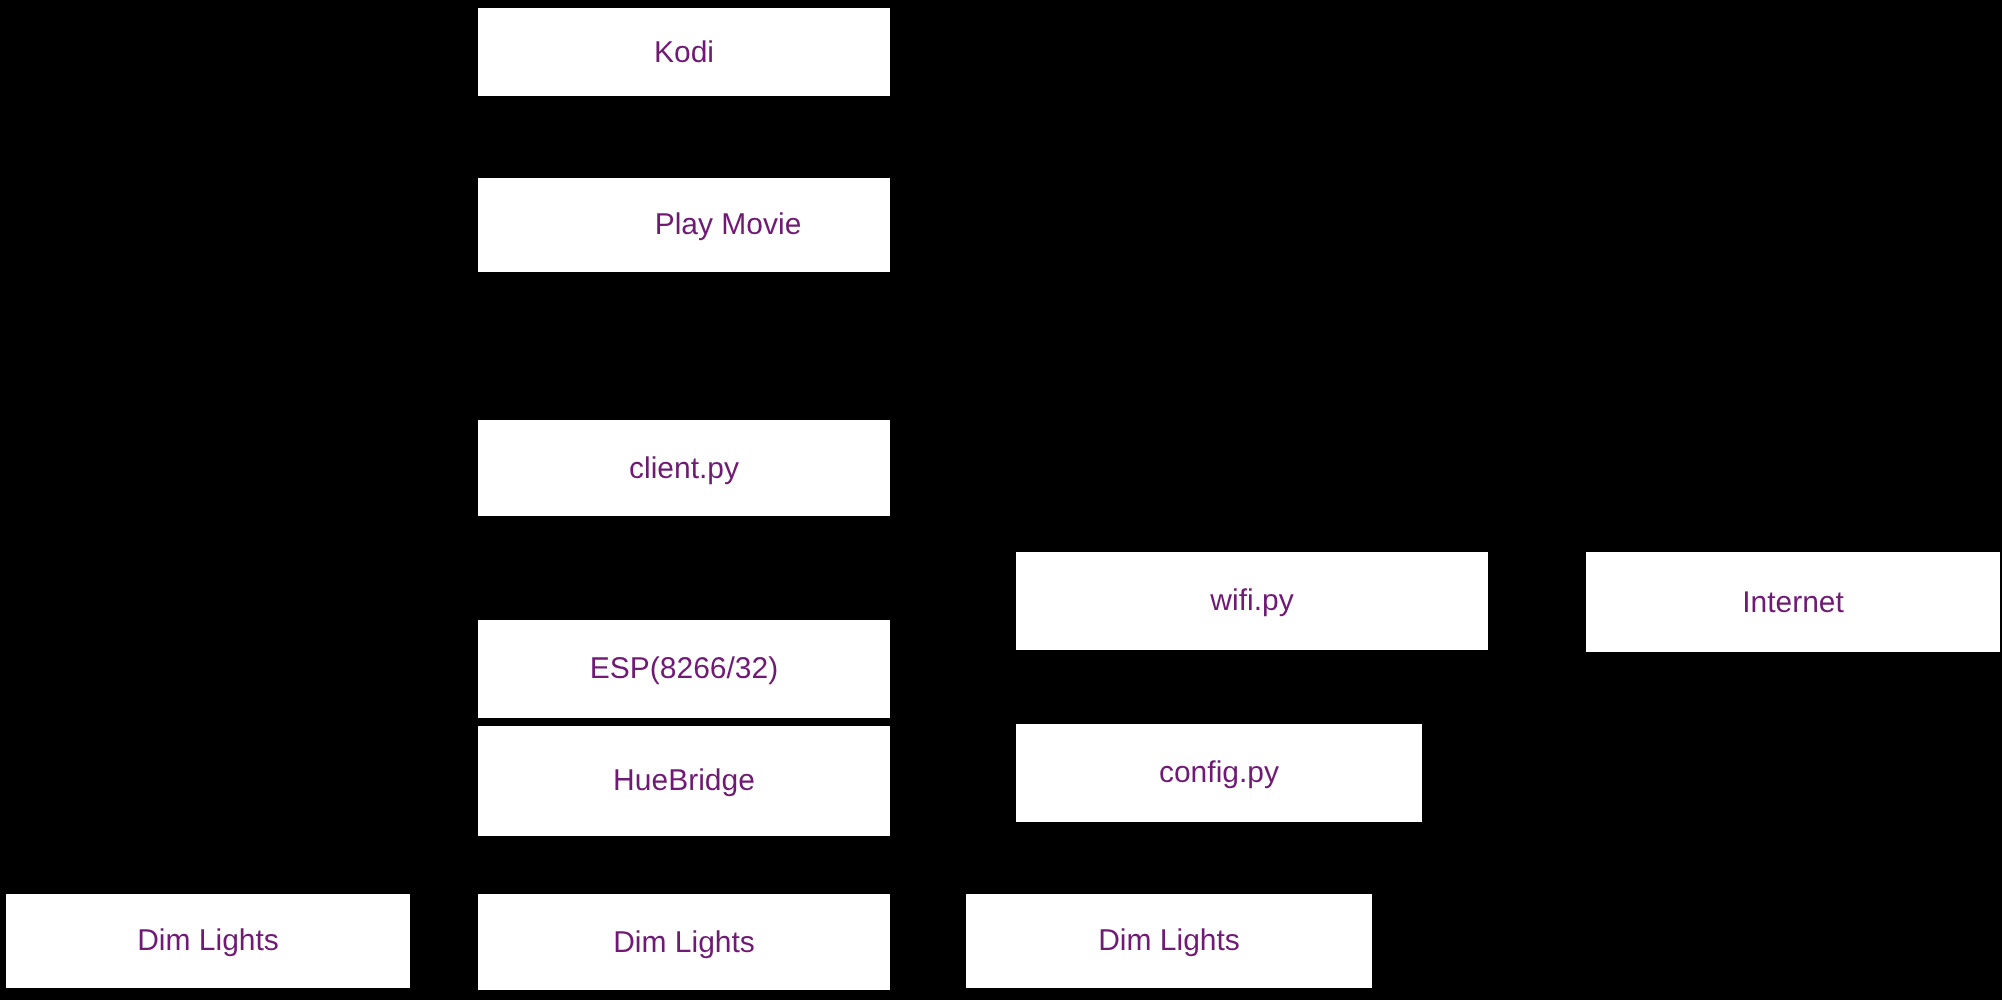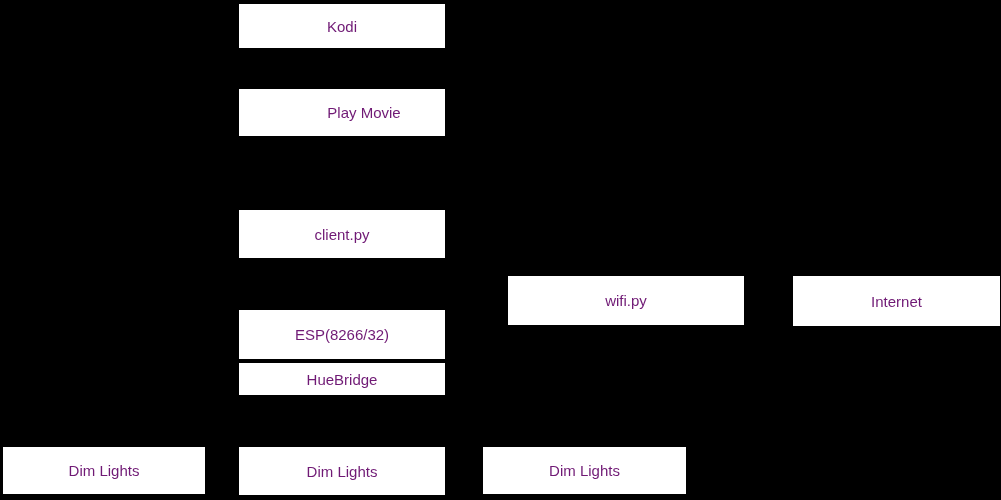--- a/index.html
+++ b/index.html
@@ -25,21 +25,21 @@
     align-items: center;
     justify-content: center;
     white-space: nowrap;
     box-sizing: border-box;
   }
   
   #node-kodi        { left: 239px; top: 4px;   width: 206px; height: 44px; }
   #node-play-movie  { left: 239px; top: 89px;  width: 206px; height: 47px; padding-left: 44px; }
   #node-client-py   { left: 239px; top: 174px; width: 206px; height: 48px; margin-top: 36px; }
   #node-esp         { left: 239px; top: 276px; width: 206px; height: 49px; margin-top: 34px; }
-  #node-huebridge   { left: 239px; top: 363px; width: 206px; height: 32px; }
+  #node-huebridge   { left: 239px; top: 363px; width: 206px; height: 55px; }
   
   #node-wifi-py     { left: 508px; top: 276px; width: 236px; height: 49px; }
   #node-config-py   { left: 508px; top: 362px; width: 203px; height: 49px; }
   
   #node-internet    { left: 793px; top: 276px; width: 207px; height: 50px; text-align: center; }
   
   #node-dim-lights-1 { left: 3px;   top: 447px; width: 202px; height: 47px; }
   #node-dim-lights-2 { left: 239px; top: 447px; width: 206px; height: 48px; }
   #node-dim-lights-3 { left: 483px; top: 447px; width: 203px; height: 47px; }
 </style>
@@ -54,19 +54,20 @@
   <div class="node" id="node-client-py">client.py</div>
 
   <div class="node" id="node-esp">ESP(8266/32)</div>
 
   <div class="node" id="node-wifi-py">wifi.py</div>
 
   <div class="node" id="node-internet">Internet</div>
 
   <div class="node" id="node-huebridge">HueBridge</div>
 
+  <div class="node" id="node-config-py">config.py</div>
 
   <div class="node" id="node-dim-lights-1">Dim Lights</div>
 
   <div class="node" id="node-dim-lights-2">Dim Lights</div>
 
   <div class="node" id="node-dim-lights-3">Dim Lights</div>
 </div>
 
 </body></html>

